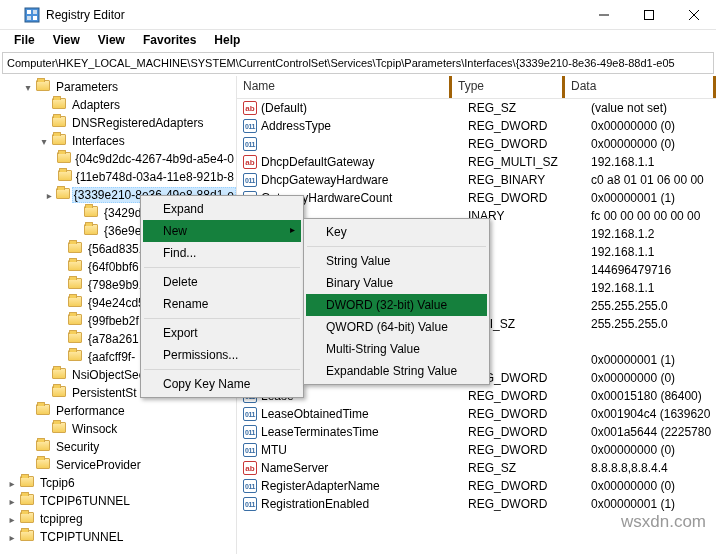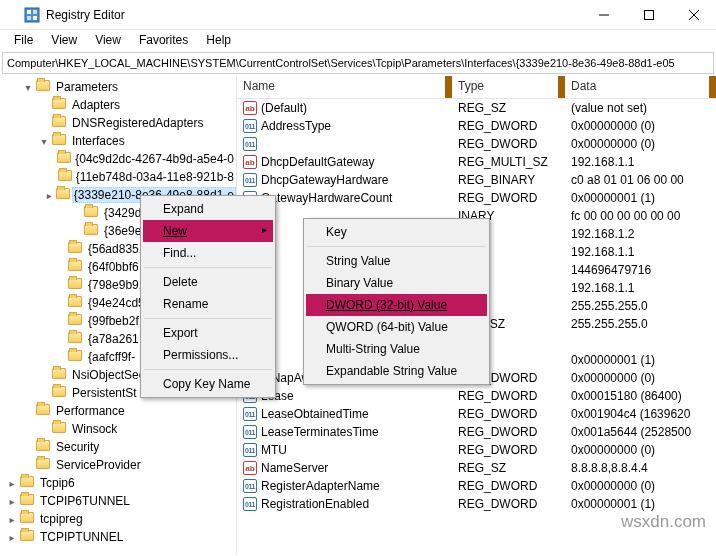--- a/index.html
+++ b/index.html
@@ -4,64 +4,64 @@
   <style>
     * { margin: 0; padding: 0; box-sizing: border-box; font-family: 'Segoe UI', Tahoma, sans-serif; font-size: 12px; }
     body { background: #fff; width: 716px; height: 556px; overflow: hidden; position: relative; }
     
     .titlebar { height: 30px; display: flex; align-items: center; padding-left: 24px; border-bottom: 1px solid #e5e5e5; }
     .titlebar-icon { width: 16px; height: 16px; margin-right: 6px; }
     .titlebar-text { flex: 1; font-size: 12px; }
     .window-controls { display: flex; }
     .window-btn { width: 45px; height: 29px; display: flex; align-items: center; justify-content: center; color: #333; }
     
-    .menubar { height: 20px; display: flex; align-items: center; padding-left: 6px; gap: 2px; }
+    .menubar { height: 20px; display: flex; align-items: center; padding-left: 6px; gap: 2px; font-weight: bold; }
     .menu-item { padding: 2px 8px; cursor: default; }
     
     .address-bar { height: 22px; border: 1px solid #ccc; margin: 2px; padding: 2px 4px; font-size: 11px; white-space: nowrap; overflow: hidden; display: flex; align-items: center; }
     
     .main { display: flex; height: 478px; }
     .tree-panel { width: 237px; border-right: 1px solid #e5e5e5; overflow: hidden; padding-top: 2px; }
     .list-panel { flex: 1; overflow: hidden; }
     
     .tree-node { display: flex; align-items: center; height: 18px; white-space: nowrap; cursor: default; }
     .tree-node.selected .tree-label { background: #cce8ff; border: 1px dotted #99d1ff; padding: 0 1px; }
     .tree-toggle { width: 16px; text-align: center; color: #666; font-size: 10px; cursor: pointer; }
     .tree-icon { width: 16px; height: 14px; margin-right: 2px; }
     .folder-icon { display: inline-block; width: 14px; height: 11px; background: linear-gradient(#ffe9a6, #f5ce5b); border: 1px solid #d4a84b; border-radius: 1px; position: relative; }
     .folder-icon::before { content: ''; position: absolute; top: -3px; left: 0; width: 6px; height: 3px; background: #f5ce5b; border: 1px solid #d4a84b; border-bottom: none; border-radius: 1px 1px 0 0; }
     .tree-label { padding: 0 2px; }
     .tree-spacer { display: inline-block; }
     
     .list-header { display: flex; height: 23px; border-bottom: 1px solid #e5e5e5; }
-    .list-header-col { padding: 3px 6px; border-right: 7px solid #a16207; color: #333; }
+    .list-header-col { padding: 3px 6px; border-right: 3px solid #a16207; color: #333; }
     .list-header-col.name { width: 215px; }
     .list-header-col.type { width: 113px; }
     .list-header-col.data { flex: 1; }
     
     .list-body { overflow: hidden; }
-    .list-row { display: flex; height: 18px; align-items: center; }
+    .list-row { display: flex; height: 18px; align-items: center; gap: 10px; }
     .list-cell { padding: 0 6px; white-space: nowrap; overflow: hidden; }
     .list-cell.name { width: 215px; display: flex; align-items: center; gap: 4px; }
     .list-cell.type { width: 113px; }
     .list-cell.data { flex: 1; }
     
     .val-icon { width: 14px; height: 14px; flex-shrink: 0; }
     .sz-icon { background: #fff; border: 1px solid #c83737; display: flex; align-items: center; justify-content: center; font-size: 8px; color: #c83737; font-weight: bold; border-radius: 2px; }
     .sz-icon::after { content: 'ab'; }
     .dw-icon { background: #fff; border: 1px solid #3a6ea5; display: flex; align-items: center; justify-content: center; font-size: 7px; color: #3a6ea5; font-weight: bold; border-radius: 2px; }
     .dw-icon::after { content: '011'; letter-spacing: -0.5px; }
     
     .context-menu { position: absolute; background: #f0f0f0; border: 1px solid #a0a0a0; box-shadow: 2px 2px 4px rgba(0,0,0,0.3); z-index: 100; padding: 2px; }
     .ctx-item { padding: 4px 30px 4px 20px; cursor: default; white-space: nowrap; position: relative; }
-    .ctx-item:hover, .ctx-item.hover { background: #be185d; text-decoration: underline; }
+    .ctx-item:hover, .ctx-item.hover { background: #15803d; }
     .ctx-item.has-sub::after { content: '▸'; position: absolute; right: 6px; font-size: 10px; }
     .ctx-sep { height: 1px; background: #d7d7d7; margin: 3px 1px; }
     
-    .menu1 { left: 140px; top: 195px; width: 136px; }
+    .menu1 { left: 140px; top: 195px; width: 164px; }
     .menu2 { left: 303px; top: 218px; width: 187px; }
     
     .watermark { position: absolute; bottom: 24px; right: 10px; font-size: 17px; color: #999; }
   </style>
 </head>
 <body>
 
 <div class="titlebar">
   <svg class="titlebar-icon" viewBox="0 0 16 16">
       <rect x="1" y="1" width="14" height="14" fill="#4a90d9" stroke="#2a5a8a"></rect>
@@ -409,21 +409,21 @@
           </div>
           <div class="list-cell type">REG_DWORD</div>
           <div class="list-cell data">0x001904c4 (1639620</div>
         </div>
         <div class="list-row">
           <div class="list-cell name">
             <span class="val-icon dw-icon"></span>
             <span>LeaseTerminatesTime</span>
           </div>
           <div class="list-cell type">REG_DWORD</div>
-          <div class="list-cell data">0x001a5644 (2528500</div>
+          <div class="list-cell data">0x001a5644 (2225780</div>
         </div>
         <div class="list-row">
           <div class="list-cell name">
             <span class="val-icon dw-icon"></span>
             <span>MTU</span>
           </div>
           <div class="list-cell type">REG_DWORD</div>
           <div class="list-cell data">0x00000000 (0)</div>
         </div>
         <div class="list-row">

